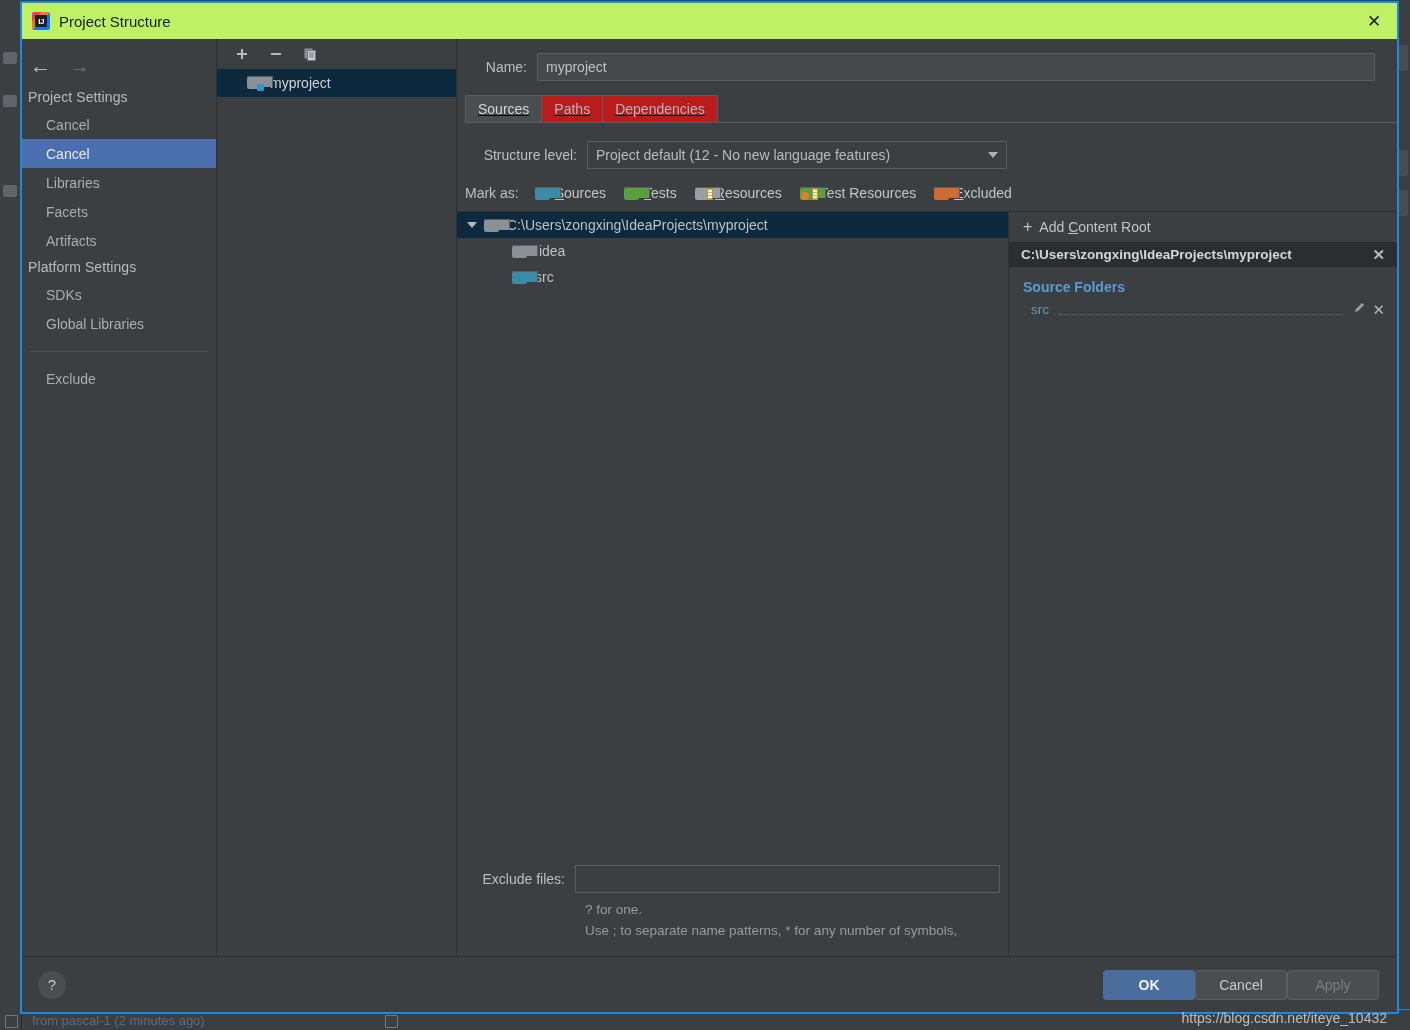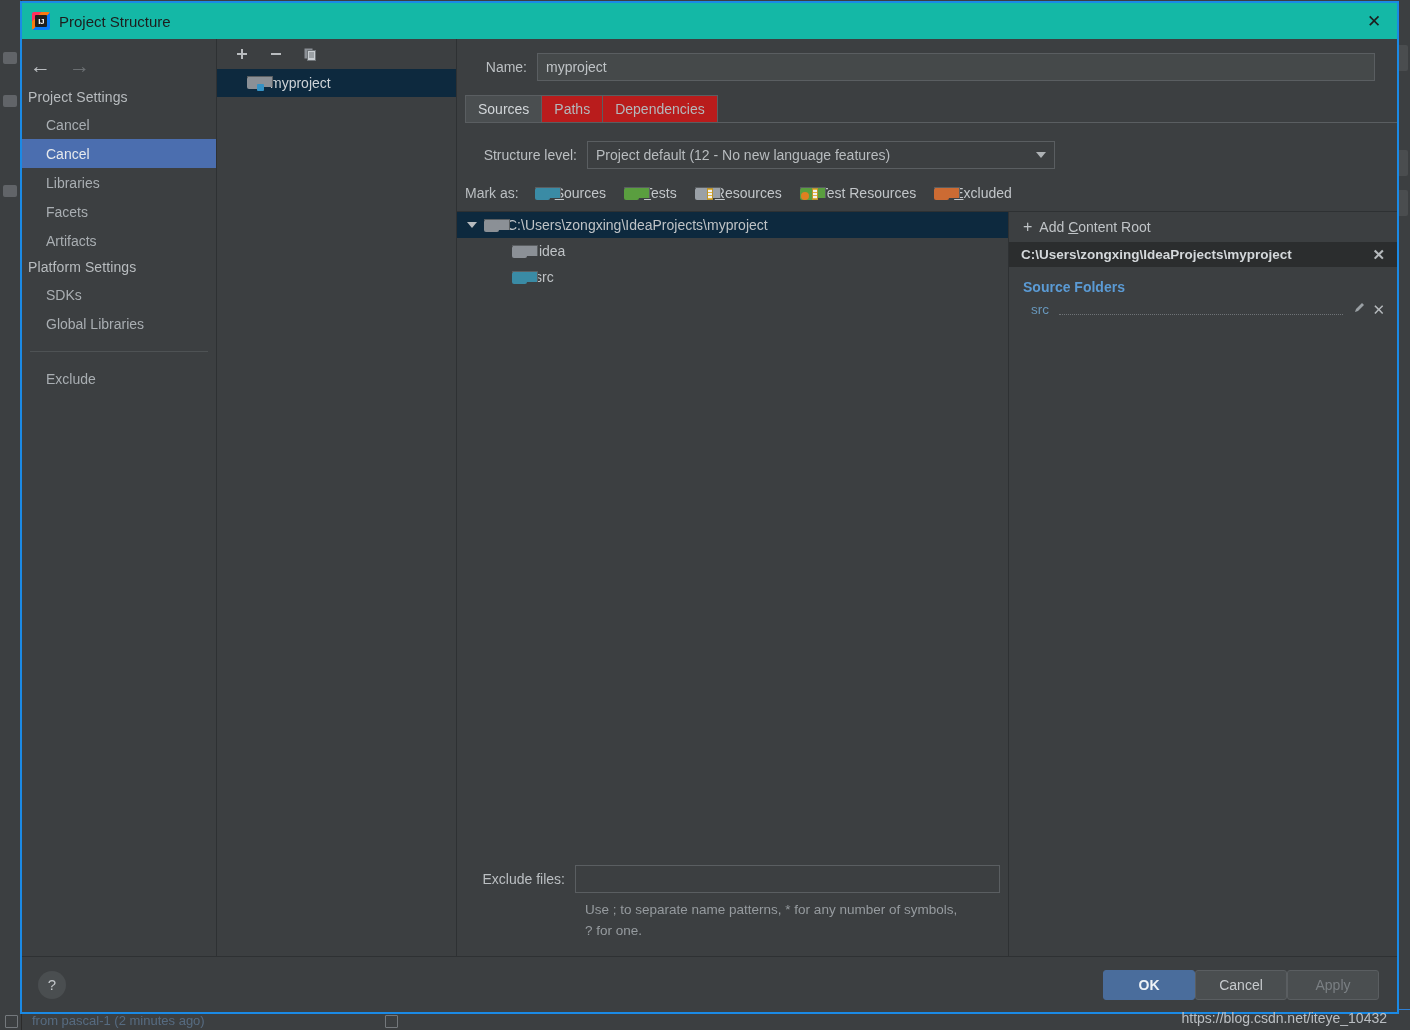--- a/index.html
+++ b/index.html
@@ -43,21 +43,21 @@
 
   
   #dialog {
     position: absolute; left: 20px; top: 1px;
     width: 1379px; height: 1013px;
     border: 2px solid #1b8ae5;
     background: #3c3f41;
     display: flex; flex-direction: column;
   }
   .titlebar {
-    height: 36px; background: #14b8a6;
+    height: 36px; background: #bef264;
     display: flex; align-items: center;
     flex: 0 0 36px; position: relative;
   }
   .tb-icon {
     width: 18px; height: 18px; margin-left: 10px; margin-right: 9px;
     position: relative; flex: 0 0 auto;
   }
   .tb-icon .sq {
     position: absolute; inset: 0; border-radius: 2px;
     background: linear-gradient(135deg,#fe315d 0%,#fe315d 26%,#f97a12 26%,#f97a12 50%,#087cfa 50%,#087cfa 100%);
@@ -136,33 +136,33 @@
   .name-row { display: flex; align-items: center; padding: 14px 22px 0 8px; gap: 0; }
   .name-label { color: #bbbfc2; font-size: 14px; width: 72px; text-align: right; padding-right: 10px; }
   .name-input {
     flex: 1; height: 28px; background: #45494a; border: 1px solid #5a5e61;
     color: #bfc3c6; font-size: 14px; padding: 0 8px;
     font-family: "Liberation Sans", sans-serif; outline: none;
   }
 
   .tabs-row {
     display: flex; align-items: flex-end; margin: 14px 0 0 8px;
-    border-bottom: 1px solid #5a5e61; padding-left: 0;
+    border-bottom: 1px solid #5a5e61; padding-left: 0; text-decoration: underline;
   }
   .tab {
     padding: 5px 12px 5px 12px; font-size: 14px; color: #b4b8bb;
     border: 1px solid #5a5e61; border-bottom: none; cursor: pointer;
     background: #b91c1c; margin-right: -1px;
   }
   .tab.active { background: #4a4e50; color: #d2d6d9; }
 
   .lang-row { display: flex; align-items: center; padding: 18px 0 0 8px; }
   .lang-label { color: #bbbfc2; font-size: 14px; width: 122px; text-align: right; padding-right: 10px; }
   .lang-select {
-    width: 468px; height: 28px; background: #3c3f41; border: 1px solid #5a5e61;
+    width: 420px; height: 28px; background: #3c3f41; border: 1px solid #5a5e61;
     color: #b8bcbf; font-size: 14px; display: flex; align-items: center;
     padding: 0 8px; justify-content: space-between; cursor: pointer;
   }
   .caret { width: 0; height: 0; border-left: 5px solid transparent;
            border-right: 5px solid transparent; border-top: 6px solid #aeb2b5; }
 
   .markas-row { display: flex; align-items: center; padding: 16px 0 10px 8px; gap: 0; }
   .markas-label { color: #bbbfc2; font-size: 14px; margin-right: 16px; }
   .mark-btn { display: flex; align-items: center; gap: 4px; margin-right: 18px; cursor: pointer;
               color: #c2c6c9; font-size: 14px; }
@@ -439,22 +439,22 @@
             </div>
 
           </div>
 
           <div class="exclude-block">
             <div class="exclude-row">
               <span class="exclude-label">Exclude files:</span>
               <input class="exclude-input" value="" style="">
             </div>
             <div class="exclude-hint">
+              <div>? for one.</div>
               <div>Use ; to separate name patterns, * for any number of symbols,</div>
-              <div>? for one.</div>
             </div>
           </div>
         </div>
 
         <div class="details-pane">
           <div class="add-root">
             <span class="plus-glyph">+</span>
             <span>Add <u>C</u>ontent Root</span>
           </div>
           <div class="root-header">

